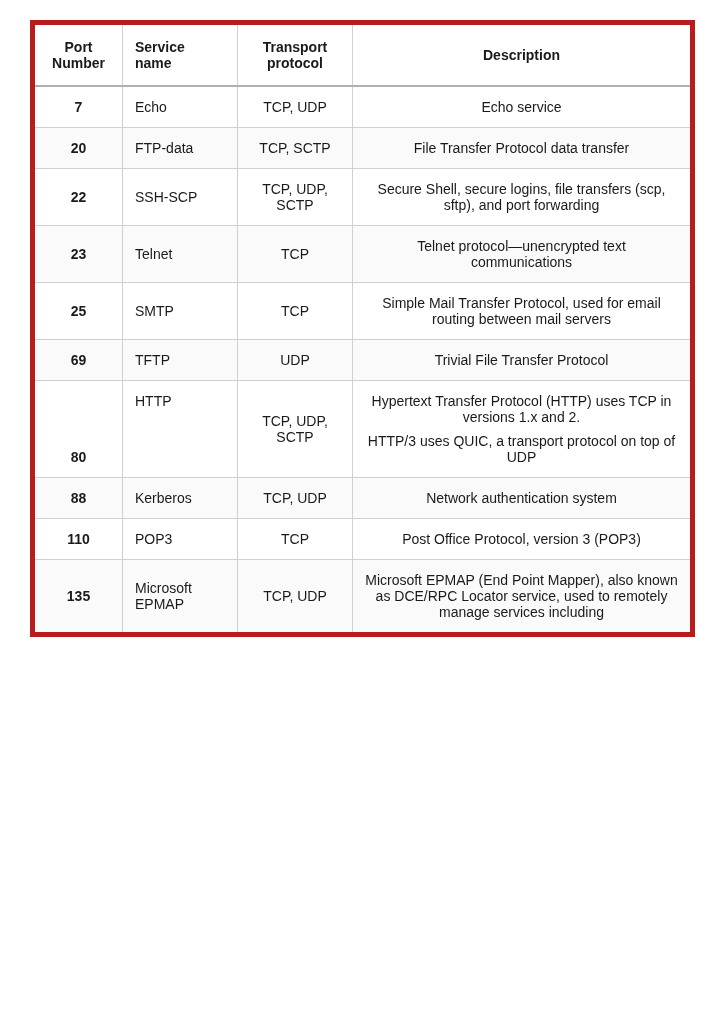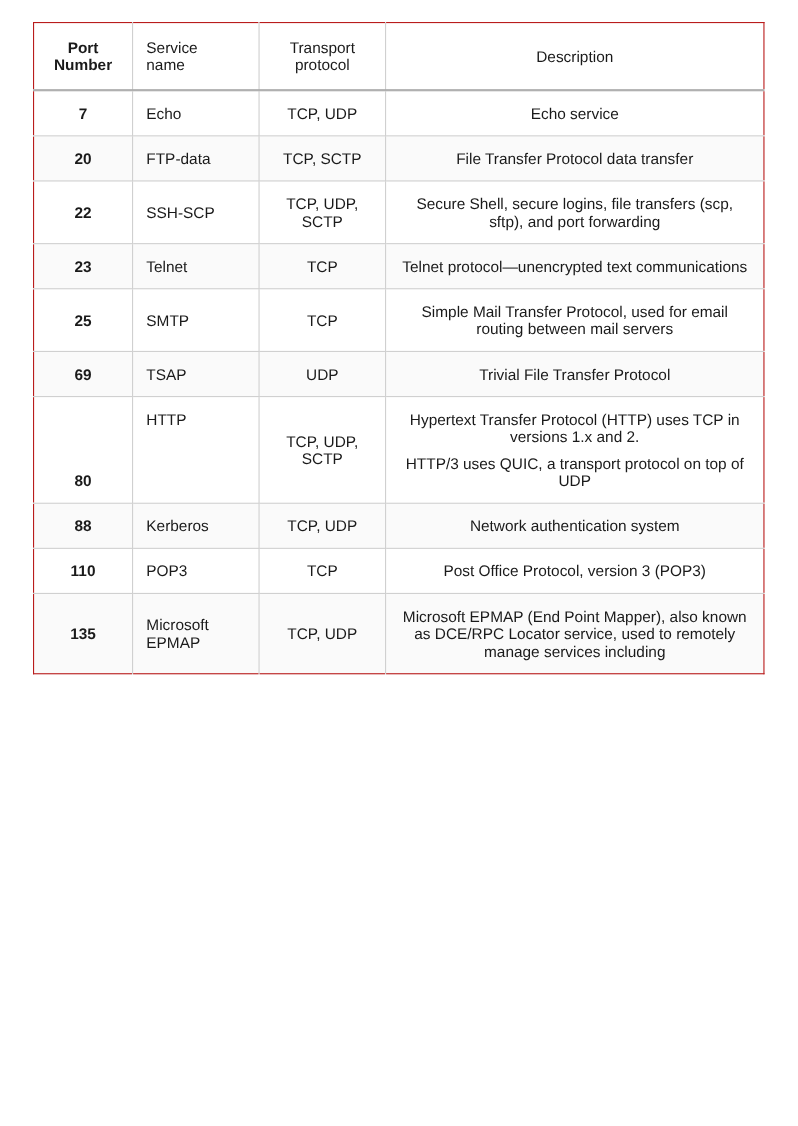--- a/index.html
+++ b/index.html
@@ -18,31 +18,31 @@
     }
 
     .table-container {
       padding: 20px 30px;
       width: 100%;
     }
 
     table {
       width: 100%;
       border-collapse: collapse;
-      border: 1px solid #b91c1c;
+      border: 5px solid #b91c1c;
     }
 
     thead tr {
       border-bottom: 2px solid #b0b0b0;
     }
 
     th {
       padding: 14px 12px;
       text-align: center;
-      font-weight: normal;
+      font-weight: bold;
       font-size: 14px;
       vertical-align: middle;
       border-right: 1px solid #d0d0d0;
       background: #ffffff;
     }
 
     th:last-child {
       border-right: none;
     }
 
@@ -141,21 +141,21 @@
           <td class="col-description">Telnet protocol—unencrypted text communications</td>
         </tr>
         <tr>
           <td class="col-port port-number">25</td>
           <td class="col-service">SMTP</td>
           <td class="col-transport">TCP</td>
           <td class="col-description">Simple Mail Transfer Protocol, used for email routing between mail servers</td>
         </tr>
         <tr>
           <td class="col-port port-number">69</td>
-          <td class="col-service">TSAP</td>
+          <td class="col-service">TFTP</td>
           <td class="col-transport">UDP</td>
           <td class="col-description">Trivial File Transfer Protocol</td>
         </tr>
         <tr>
           <td class="col-port port-number" style="vertical-align: bottom;">80</td>
           <td class="col-service" style="vertical-align: top;">HTTP</td>
           <td class="col-transport" style="vertical-align: middle;">TCP, UDP, SCTP</td>
           <td class="col-description">
             <p style="margin-bottom: 8px;">Hypertext Transfer Protocol (HTTP) uses TCP in versions 1.x and 2.</p>
             <p style="margin-bottom: 0px;">HTTP/3 uses QUIC, a transport protocol on top of UDP</p>

